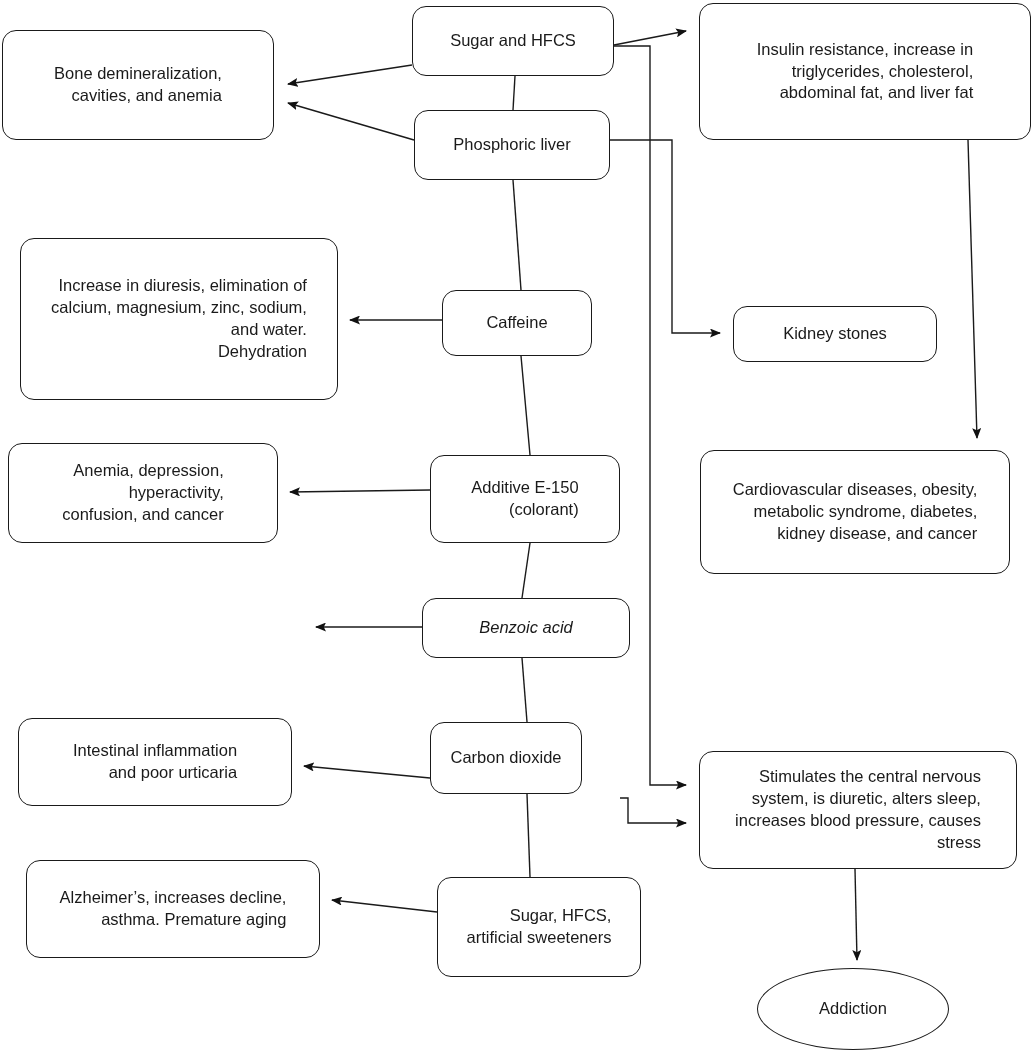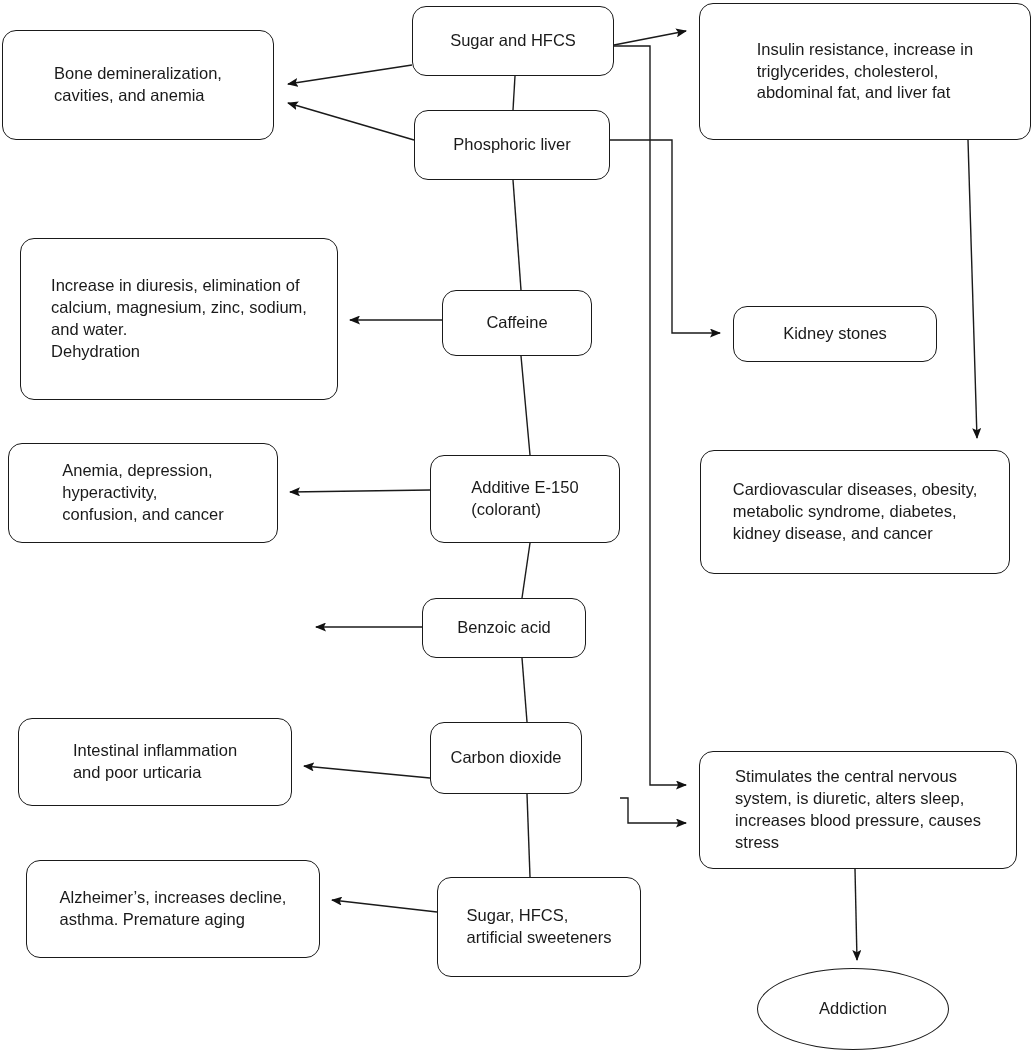--- a/index.html
+++ b/index.html
@@ -25,21 +25,21 @@
   }
   .node {
     position: absolute;
     box-sizing: border-box;
     border: 1px solid #1a1a1a;
     border-radius: 14px;
     background: #ffffff;
     display: flex;
     align-items: center;
     justify-content: center;
-    text-align: left;
+    text-align: right;
     color: #1a1a1a;
     font-size: 16.5px;
     line-height: 1.32;
     padding: 0 8px;
     z-index: 2;
   }
   .node .lbl {
     display: block;
     white-space: pre-line;
   }
@@ -147,21 +147,21 @@
 (colorant)</span>
   </div>
 
   <div class="node" style="left:700px; top:450px; width:310px; height:124px;">
     <span class="lbl">Cardiovascular diseases, obesity,
 metabolic syndrome, diabetes,
 kidney disease, and cancer</span>
   </div>
 
 
-  <div class="node" style="left:422px; top:598px; width:164px; height:60px;">
+  <div class="node" style="left:422px; top:598px; width:208px; height:60px;font-style:italic;">
     <span class="lbl">Benzoic acid</span>
   </div>
 
   <div class="node" style="left:18px; top:718px; width:274px; height:88px;">
     <span class="lbl">Intestinal inflammation
 and poor urticaria</span>
   </div>
 
   <div class="node" style="left:430px; top:722px; width:152px; height:72px;">
     <span class="lbl">Carbon dioxide</span>

